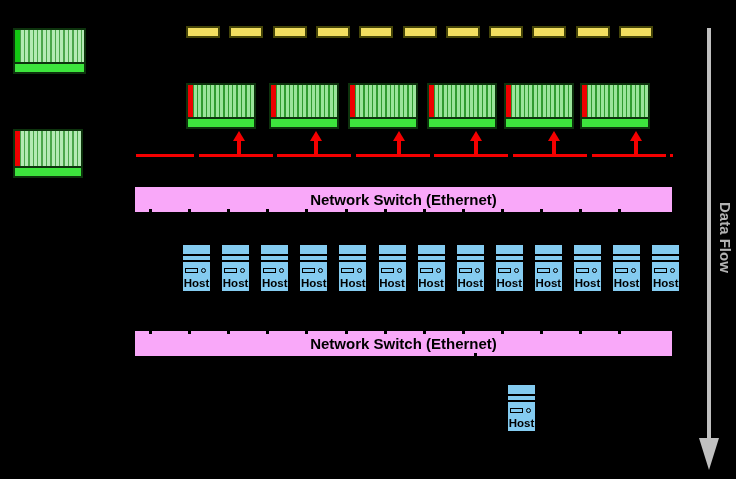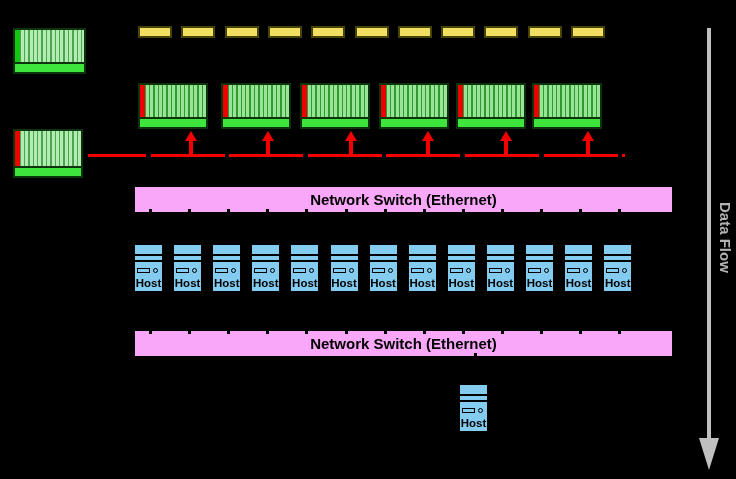--- a/index.html
+++ b/index.html
@@ -1,18 +1,18 @@
 <!DOCTYPE html>
 <html style="--background: #000000; --yellow-fill: #f2de60; --yellow-border: #454508; --stripe-light-pale: #b4eab4; --stripe-sep-pale: #4aa64a; --stripe-light-mid: #9ae49a; --stripe-sep-mid: #2f9b2f; --accent-green: #13c813; --accent-red: #ee0000; --base-green: #3de53d; --tape-border: #0d330d; --switch-fill: #f9a8f9; --switch-border: #000000; --switch-text: #000000; --host-fill: #84cbf0; --host-border: #000000; --red-line: #f40000; --arrow-red: #f40000; --gray-arrow: #c0c0c0; --gray-text: #b3b3b3;"><head>
 <meta charset="utf-8">
 <style>
   html,body{margin:0;padding:0;background:#000;}
   .canvas{position:relative;width:736px;height:479px;background:var(--background,#000);
           overflow:hidden;font-family:"Liberation Sans",sans-serif;}
-  .layer{position:absolute;inset:0;}
+  .layer{position:absolute;inset:0;margin-left:48px;}
 
   
   .tapebox{position:absolute;border:2px solid var(--tape-border);box-sizing:border-box;}
   .tapebox .stripes{position:absolute;left:0;right:0;top:0;bottom:10px;}
   .tapebox.pale .stripes{background:repeating-linear-gradient(90deg,
         var(--stripe-sep-pale) 0 1.4px, var(--stripe-light-pale) 1.4px 4.4px);}
   .tapebox.mid .stripes{background:repeating-linear-gradient(90deg,
         var(--stripe-sep-mid) 0 1.4px, var(--stripe-light-mid) 1.4px 4.4px);}
   .tapebox .accent{position:absolute;left:0;top:0;bottom:10px;width:5px;}
   .tapebox .base{position:absolute;left:0;right:0;bottom:0;height:10px;

